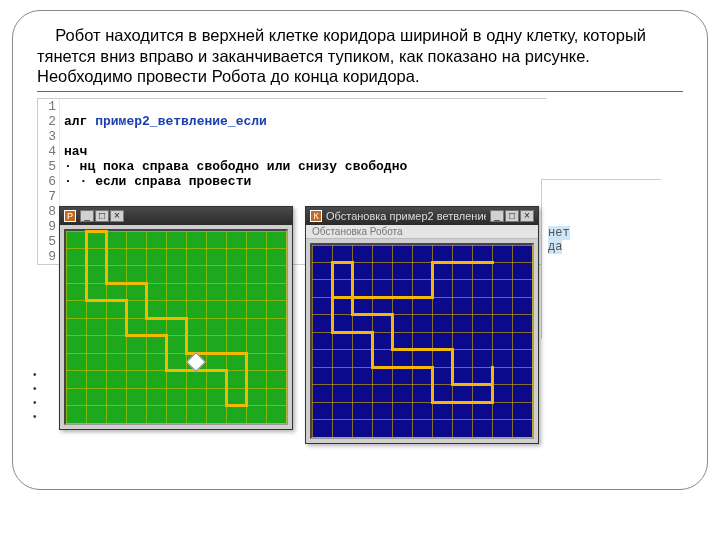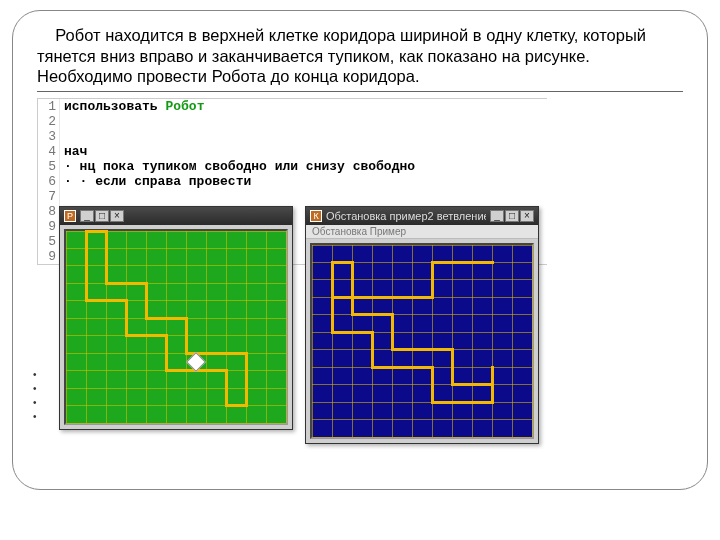--- a/index.html
+++ b/index.html
@@ -176,36 +176,36 @@
 <div class="slide">
 
 
   <div class="frame">
     <p class="desc"><span>&nbsp;&nbsp;&nbsp;&nbsp;</span><span>Робот находится в верхней клетке коридора шириной в одну клетку, который тянется вниз вправо и заканчивается тупиком, как показано на рисунке. Необходимо провести Робота до конца коридора.</span></p>
     <hr class="hr">
 
     <div class="code-area" id="code-area">
         <div class="code-row">
           <div class="ln">1</div>
-          <div class="ct"><span class="kw-use">использовать </span><span class="kw-robot">Робот</span></div>
         </div>
         <div class="code-row">
           <div class="ln">2</div>
+          <div class="ct"><span class="kw-alg">алг </span><span class="kw-name">пример2_ветвление_если</span></div>
         </div>
         <div class="code-row">
           <div class="ln">3</div>
           <div class="ct"><span></span></div>
         </div>
         <div class="code-row">
           <div class="ln">4</div>
           <div class="ct"><span class="kw-struct">нач</span></div>
         </div>
         <div class="code-row">
           <div class="ln">5</div>
-          <div class="ct"><span class="kw-struct">· нц пока тупиком свободно или снизу свободно</span></div>
+          <div class="ct"><span class="kw-struct">· нц пока справа свободно или снизу свободно</span></div>
         </div>
         <div class="code-row">
           <div class="ln">6</div>
           <div class="ct"><span class="kw-struct">· · если справа провести</span></div>
         </div>
         <div class="code-row">
           <div class="ln">7</div>
         </div>
         <div class="code-row">
           <div class="ln">8</div>
@@ -218,20 +218,25 @@
         <div class="code-row">
           <div class="ln">5</div>
           <div class="ct"><span class="kw-struct">· кц</span></div>
         </div>
         <div class="code-row">
           <div class="ln">9</div>
           <div class="ct"><span class="kw-struct">кон</span></div>
         </div>
       </div>
 
+    <div class="side-panel">
+      <br><br><br>
+      <div><span class="hl">нет</span></div>
+      <div><span class="hl">да</span></div>
+    </div>
 
     <div class="bullets">
       <div></div>
         <div></div>
         <div></div>
         <div></div>
     </div>
 
     <div class="win" style="left:46px; top:195px; width:234px;">
       <div class="titlebar">
@@ -293,21 +298,21 @@
     <div class="win" style="left:292px; top:195px; width:234px;">
       <div class="titlebar">
         <div class="tb-icon">К</div>
         <div class="tb-title">Обстановка  пример2  ветвление ес…</div>
         <div class="tb-btns">
           <div class="tb-btn">_</div>
           <div class="tb-btn">□</div>
           <div class="tb-btn">×</div>
         </div>
       </div>
-      <div class="menubar">Обстановка   Пример</div>
+      <div class="menubar">Обстановка   Робота</div>
       <div class="grid-canvas">
         <div class="grid-blue" id="gblue">
             <div class="cell-line" style="left: -0.5px; top: 0px; width: 1px; height: 192px; opacity: 0.6;"></div>
             <div class="cell-line" style="left: 19.5px; top: 0px; width: 1px; height: 192px; opacity: 0.6;"></div>
             <div class="cell-line" style="left: 39.5px; top: 0px; width: 1px; height: 192px; opacity: 0.6;"></div>
             <div class="cell-line" style="left: 59.5px; top: 0px; width: 1px; height: 192px; opacity: 0.6;"></div>
             <div class="cell-line" style="left: 79.5px; top: 0px; width: 1px; height: 192px; opacity: 0.6;"></div>
             <div class="cell-line" style="left: 99.5px; top: 0px; width: 1px; height: 192px; opacity: 0.6;"></div>
             <div class="cell-line" style="left: 119.5px; top: 0px; width: 1px; height: 192px; opacity: 0.6;"></div>
             <div class="cell-line" style="left: 139.5px; top: 0px; width: 1px; height: 192px; opacity: 0.6;"></div>

